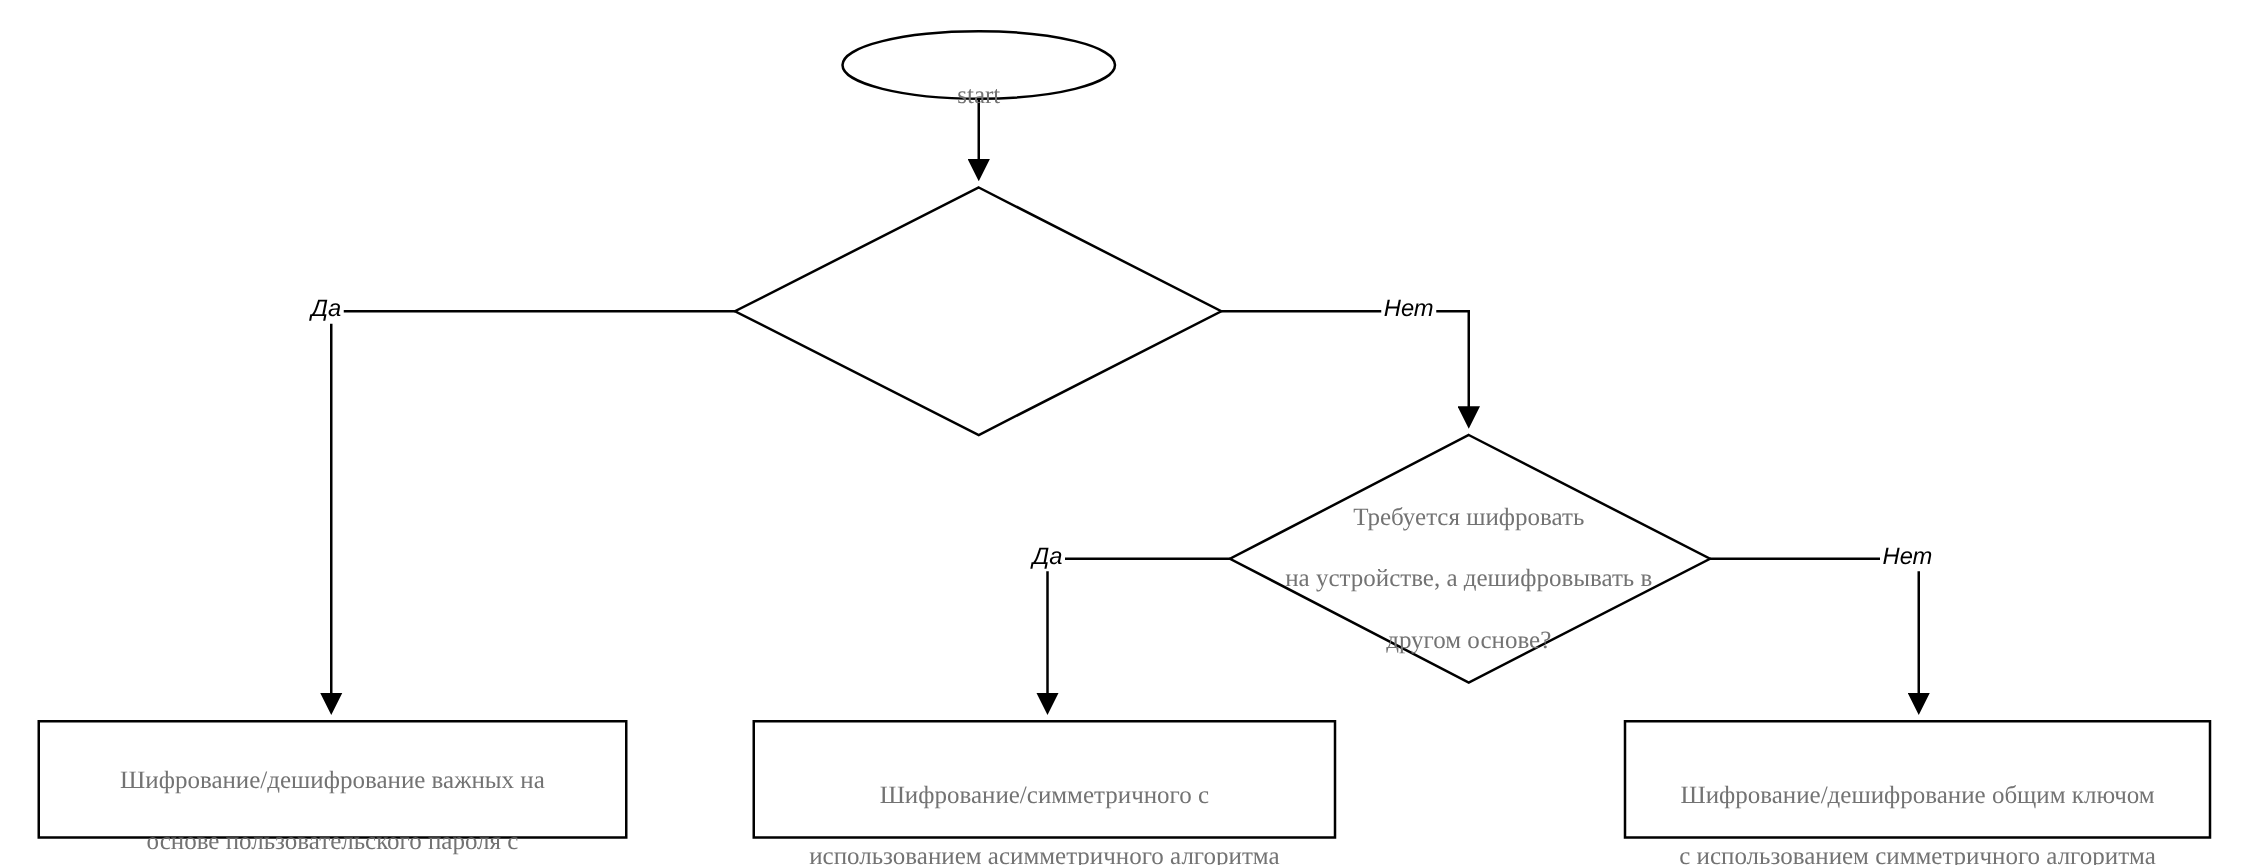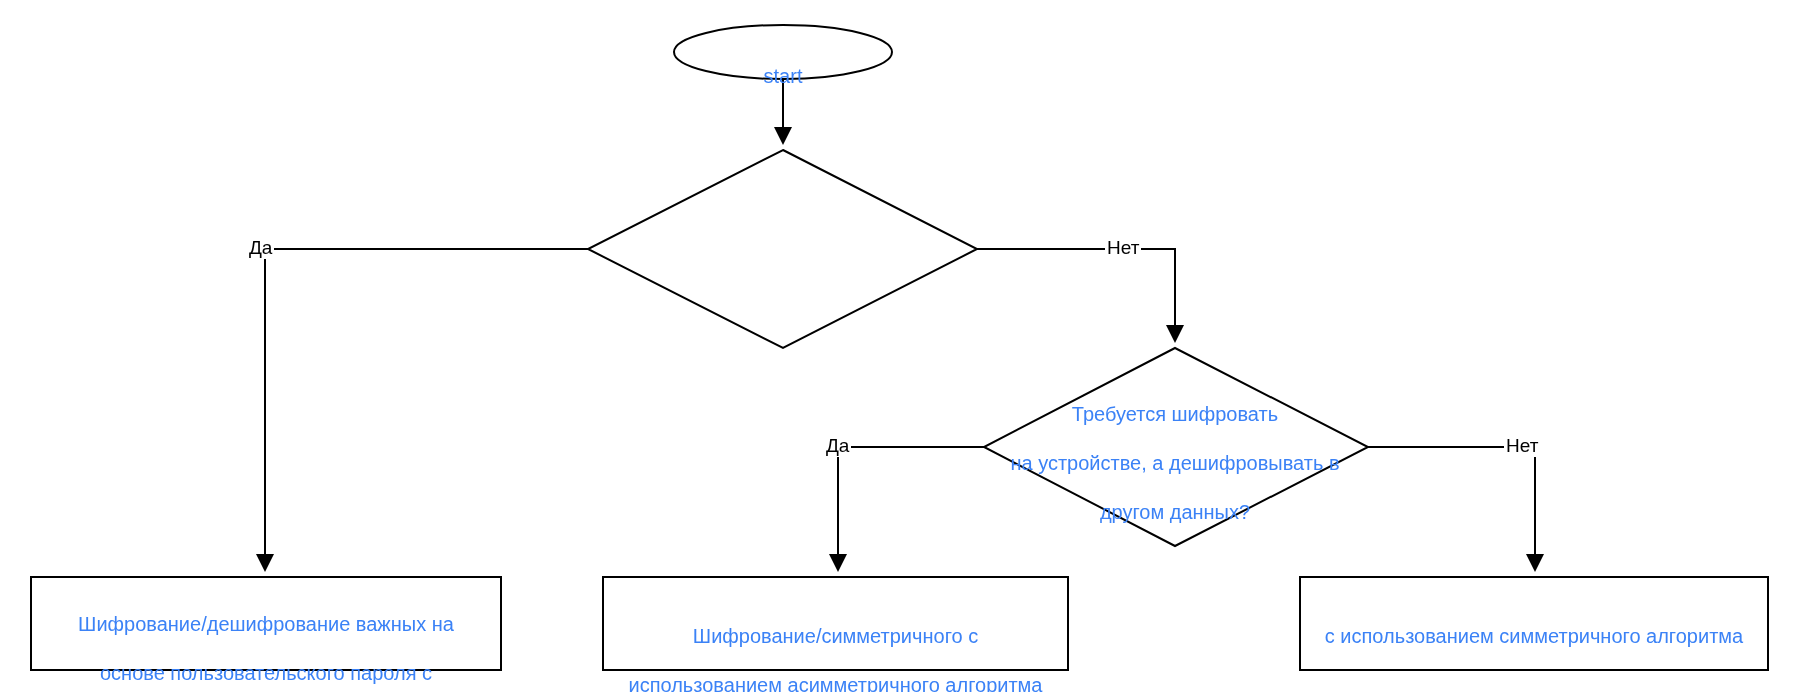--- a/index.html
+++ b/index.html
@@ -31,22 +31,22 @@
   }
   .edge {
     fill: none;
     stroke: #000000;
     stroke-width: 2;
     stroke-linecap: butt;
     stroke-linejoin: miter;
   }
   .node-text {
     position: absolute;
-    font-family: Liberation Sans, sans-serif;
-    color: #3b82f6;
+    font-family: Liberation Serif, serif;
+    color: #737373;
     text-align: center;
     line-height: 1.23;
     white-space: pre-line;
     pointer-events: none;
   }
   .start-text {
     font-size: 20px;
   }
   .decision-text {
     font-size: 20px;
@@ -56,20 +56,21 @@
   }
   .edge-label {
     position: absolute;
     font-family: "Liberation Sans", sans-serif;
     font-size: 19px;
     color: #000000;
     background: #ffffff;
     padding: 0 2px;
     line-height: 1.1;
     white-space: nowrap;
+    font-style: italic;
   }
   .bold {
     font-weight: bold;
   }
   .center-wrap {
     display: flex;
     align-items: center;
     justify-content: center;
     height: 100%;
     width: 100%;
@@ -109,35 +110,36 @@
   </svg>
 
   <div class="node-text start-text" style="left:674px; top:26px; width:218px; height:52px;">
     <span class="center-wrap"><span>start</span></span>
   </div>
 
 
   <div class="node-text decision-text" style="left:945px; top:377px; width:460px; height:80px;">
     <div>Требуется шифровать</div>
     <div>на устройстве, а дешифровывать в</div>
-    <div>другом данных?</div>
+    <div>другом основе?</div>
   </div>
 
   <div class="node-text box-text" style="left:33px; top:587px; width:466px;">
     <div>Шифрование/дешифрование важных на</div>
     <div>основе пользовательского пароля с</div>
     
   </div>
 
   <div class="node-text box-text" style="left:605px; top:599px; width:461px;">
     <div>Шифрование/симметричного с</div>
     <div>использованием асимметричного алгоритма</div>
   </div>
 
   <div class="node-text box-text" style="left:1302px; top:599px; width:464px;">
+    <div>Шифрование/дешифрование общим ключом</div>
     <div>с использованием симметричного алгоритма</div>
   </div>
 
   <div class="edge-label" style="left:247px; top:238px;">Да</div>
 
   <div class="edge-label" style="left:1105px; top:238px;">Нет</div>
 
   <div class="edge-label" style="left:824px; top:436px;">Да</div>
 
   <div class="edge-label" style="left:1504px; top:436px;">Нет</div>

